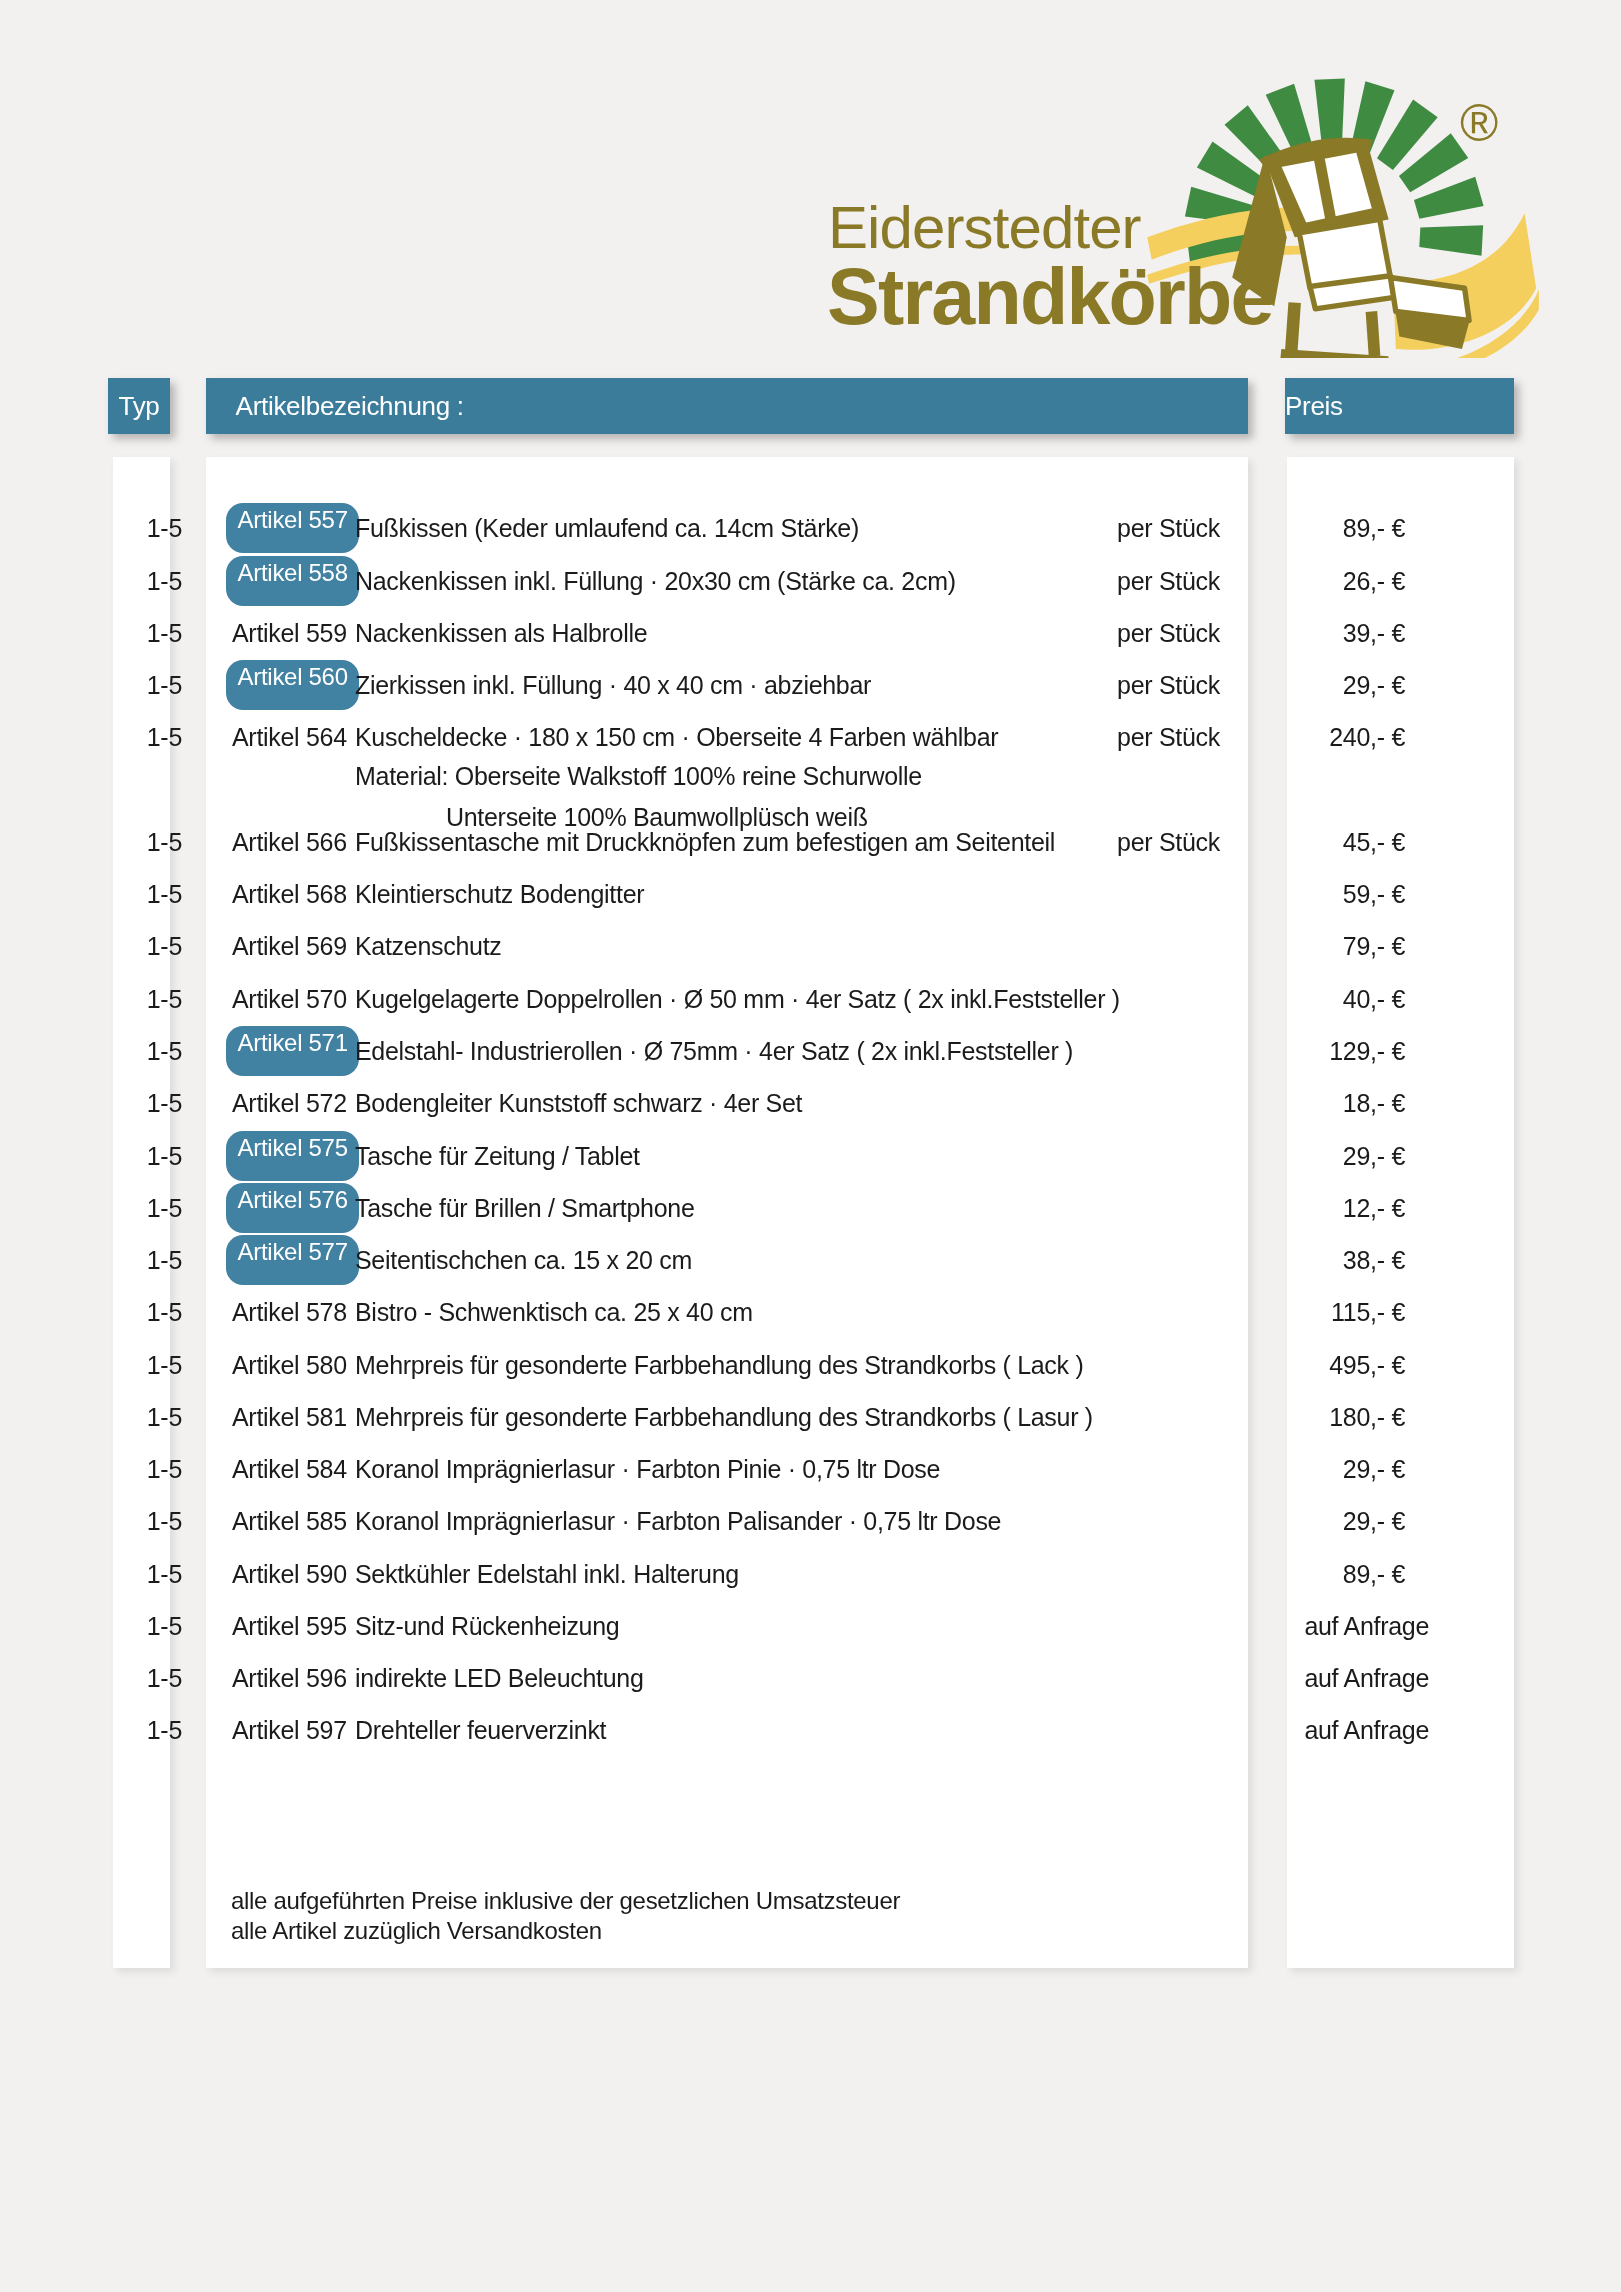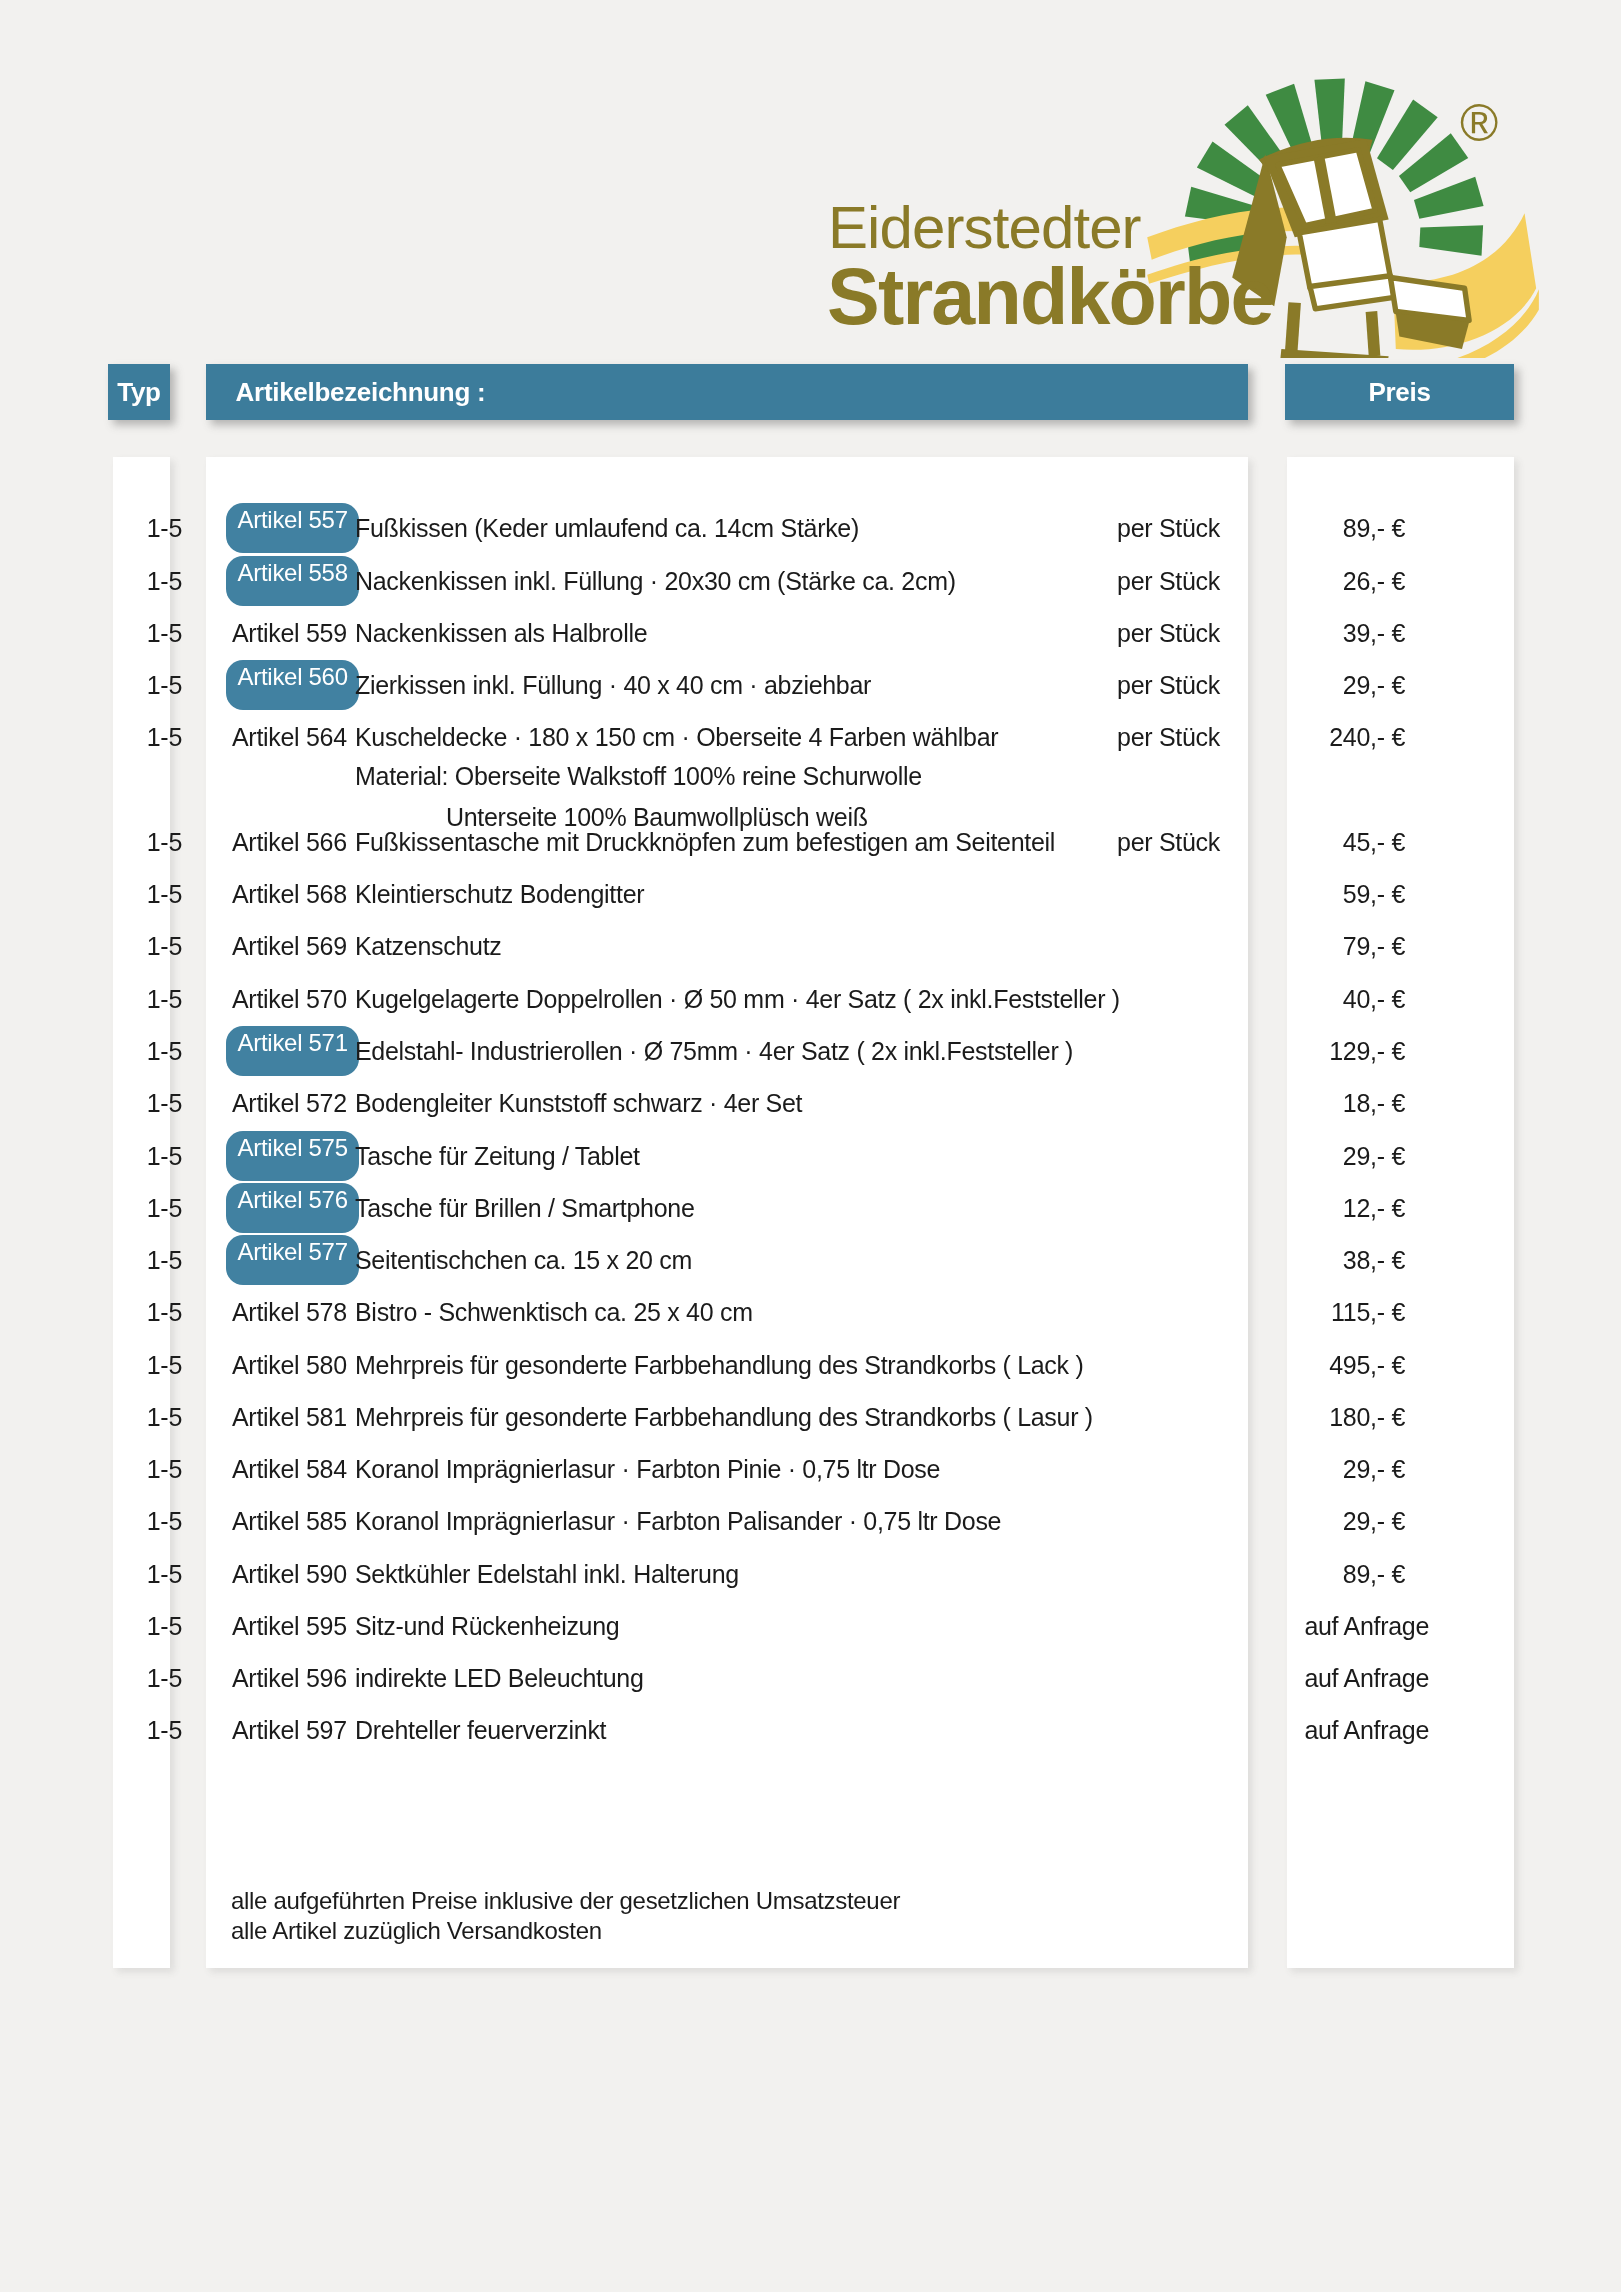--- a/index.html
+++ b/index.html
@@ -15,26 +15,26 @@
   #logo-art{position:absolute;left:1111px;top:54px;width:448px;height:304px}
   .ray{fill:var(--green)}
   .yel{fill:var(--yellow)}
   .oli{fill:var(--olive)}
   .chair-panel{fill:#ffffff;stroke:var(--olive);stroke-width:6;stroke-linejoin:round}
   #logo-line1{position:absolute;left:828px;top:193px;font-size:60px;font-weight:400;color:var(--olive);letter-spacing:-0.9px}
   #logo-line2{position:absolute;left:827px;top:251px;font-size:79px;font-weight:700;color:var(--olive);letter-spacing:-1.8px}
   #logo-reg{position:absolute;left:1460px;top:93px;font-size:52px;font-weight:400;color:var(--olive)}
 
   
-  .hdr{position:absolute;top:364px;height:56px;background:var(--teal);color:#fff;
-       font-size:26px;font-weight:700;line-height:56px;
+  .hdr{position:absolute;top:378px;height:56px;background:var(--teal);color:#fff;
+       font-size:26px;font-weight:400;line-height:56px;
        box-shadow:5.4px 5.4px 8px rgba(70,70,70,.35)}
   #hdr-typ{left:108px;width:62px;text-align:center}
   #hdr-art{left:206px;width:1042px;padding-left:29.6px}
-  #hdr-preis{left:1285px;width:229px;text-align:center}
+  #hdr-preis{left:1285px;width:229px;}
 
   
   .col{position:absolute;top:457px;height:1511px;background:#ffffff;
        box-shadow:3.6px 3.6px 7.2px rgba(70,70,70,.12)}
   #col-typ{left:113px;width:57px}
   #col-main{left:206px;width:1042px}
   #col-preis{left:1287px;width:227px}
 
   
   .row{position:absolute;left:0;width:1621px;height:52px;font-size:25px}

